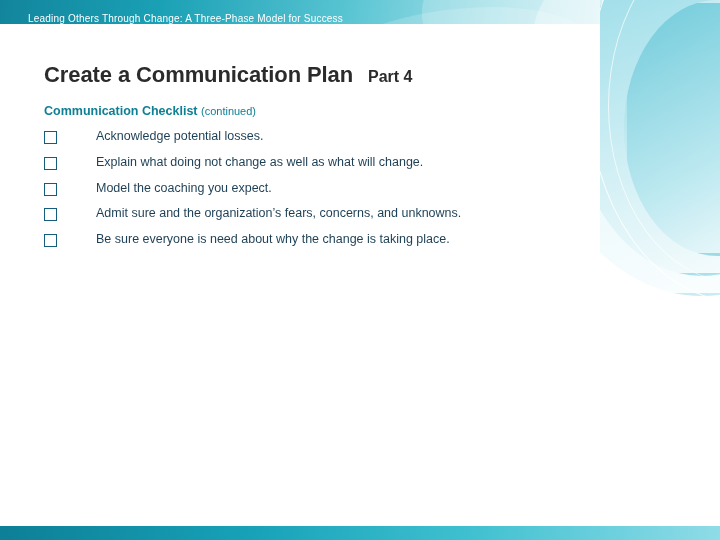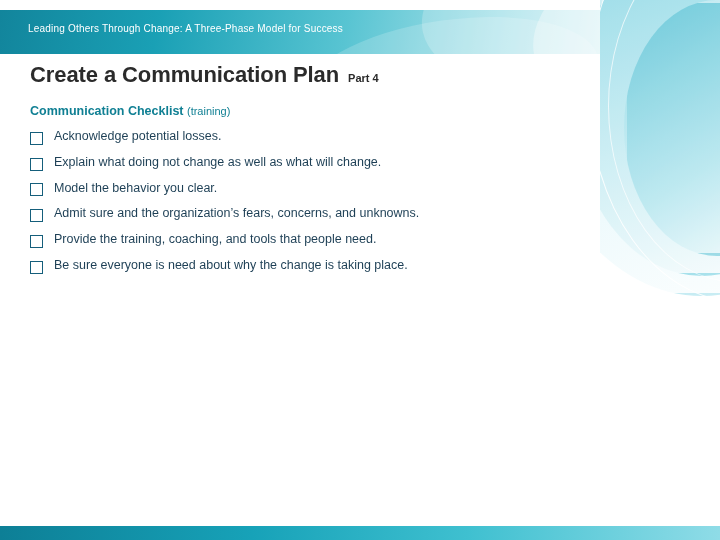--- a/index.html
+++ b/index.html
@@ -20,24 +20,23 @@
     background: #ffffff;
     overflow: hidden;
   }
 
   
   .banner {
     position: absolute;
     left: 0;
     top: 0;
     width: 720px;
-    height: 44px;
+    height: 24px;
     background: linear-gradient(100deg, #12859c 0%, #1aa0b5 22%, #58c4d2 48%, #a9e2ea 70%, #dff4f7 86%, #f2fbfc 100%);
     overflow: hidden;
-    margin-top: 10px;
   }
   .banner .swoosh1 {
     position: absolute;
     right: -40px;
     top: -60px;
     width: 230px;
     height: 150px;
     background: rgba(255,255,255,0.35);
     border-radius: 50%;
     transform: rotate(-18deg);
@@ -139,61 +138,63 @@
     left: 0;
     bottom: 0;
     width: 720px;
     height: 14px;
     background: linear-gradient(90deg, #0d7f96 0%, #17a2b8 35%, #3fc0d0 65%, #8fdce7 100%);
   }
 
   
   .content {
     position: absolute;
-    left: 30px;
+    left: 44px;
     top: 62px;
     width: 628px;
   }
   .title-row {
     display: flex;
     align-items: baseline;
     gap: 9px;
     margin-bottom: 16px;
   }
   .slide-title {
     font-size: 22px;
     font-weight: bold;
     color: #2b2b2b;
     letter-spacing: -0.1px;
   }
   .slide-part {
-    font-size: 11px;
+    font-size: 16px;
     font-weight: bold;
     color: #2b2b2b;
+    margin-left: 6px;
   }
   .subhead {
     font-size: 12.5px;
     font-weight: bold;
     color: #0f7f93;
     margin-bottom: 10px;
   }
   .subhead .cont {
     font-weight: normal;
     font-size: 11px;
     color: #0f7f93;
   }
   ul.checklist {
     list-style: none;
     margin: 0;
     padding: 0;
   }
   ul.checklist li {
     display: flex;
-    align-items: center;
+    align-items: flex-start;
     margin-bottom: 8px;
+    gap: 28px;
   }
   .box {
     flex: 0 0 auto;
     width: 11px;
     height: 11px;
     border: 1.4px solid #155e7b;
     margin-right: 11px;
     margin-top: 3px;
   }
   .item-text {
@@ -225,46 +226,42 @@
 
   <div class="content">
 
     <div class="title-row">
       <div class="slide-title">Create a Communication Plan</div>
       <div class="slide-part">Part 4</div>
     </div>
 
     <div class="subhead">
       <span>Communication Checklist</span>
-      <span class="cont">(training)</span>
+      <span class="cont">(continued)</span>
     </div>
 
     <ul class="checklist">
       <li>
         <span class="box"></span>
         <span class="item-text">Acknowledge potential losses.</span>
       </li>
       <li>
         <span class="box"></span>
         <span class="item-text">Explain what doing not change as well as what will change.</span>
       </li>
       <li>
         <span class="box"></span>
-        <span class="item-text">Model the behavior you clear.</span>
+        <span class="item-text">Model the coaching you expect.</span>
       </li>
       <li>
         <span class="box"></span>
         <span class="item-text">Admit sure and the organization’s fears, concerns, and unknowns.</span>
       </li>
       <li>
         <span class="box"></span>
-        <span class="item-text">Provide the training, coaching, and tools that people need.</span>
-      </li>
-      <li>
-        <span class="box"></span>
         <span class="item-text">Be sure everyone is need about why the change is taking place.</span>
       </li>
     </ul>
 
   </div>
 
   <div class="bottom-bar"></div>
 
 </div>
 

